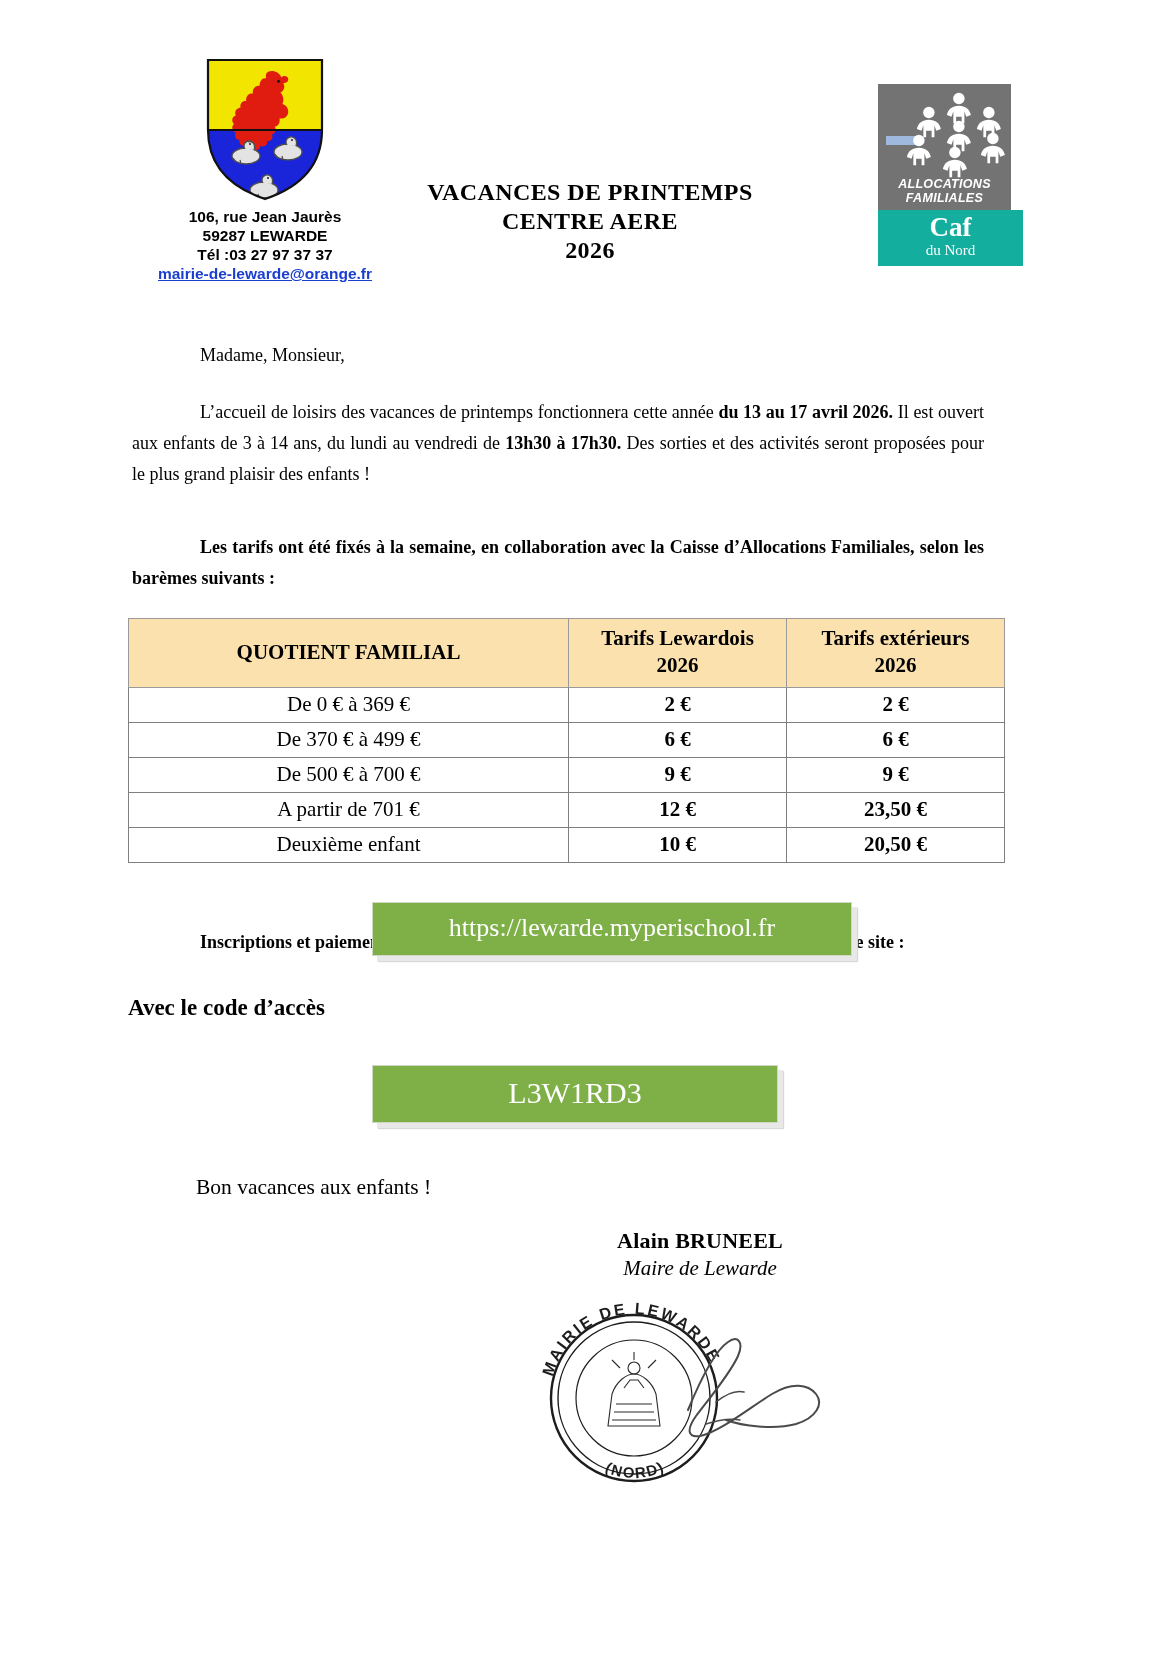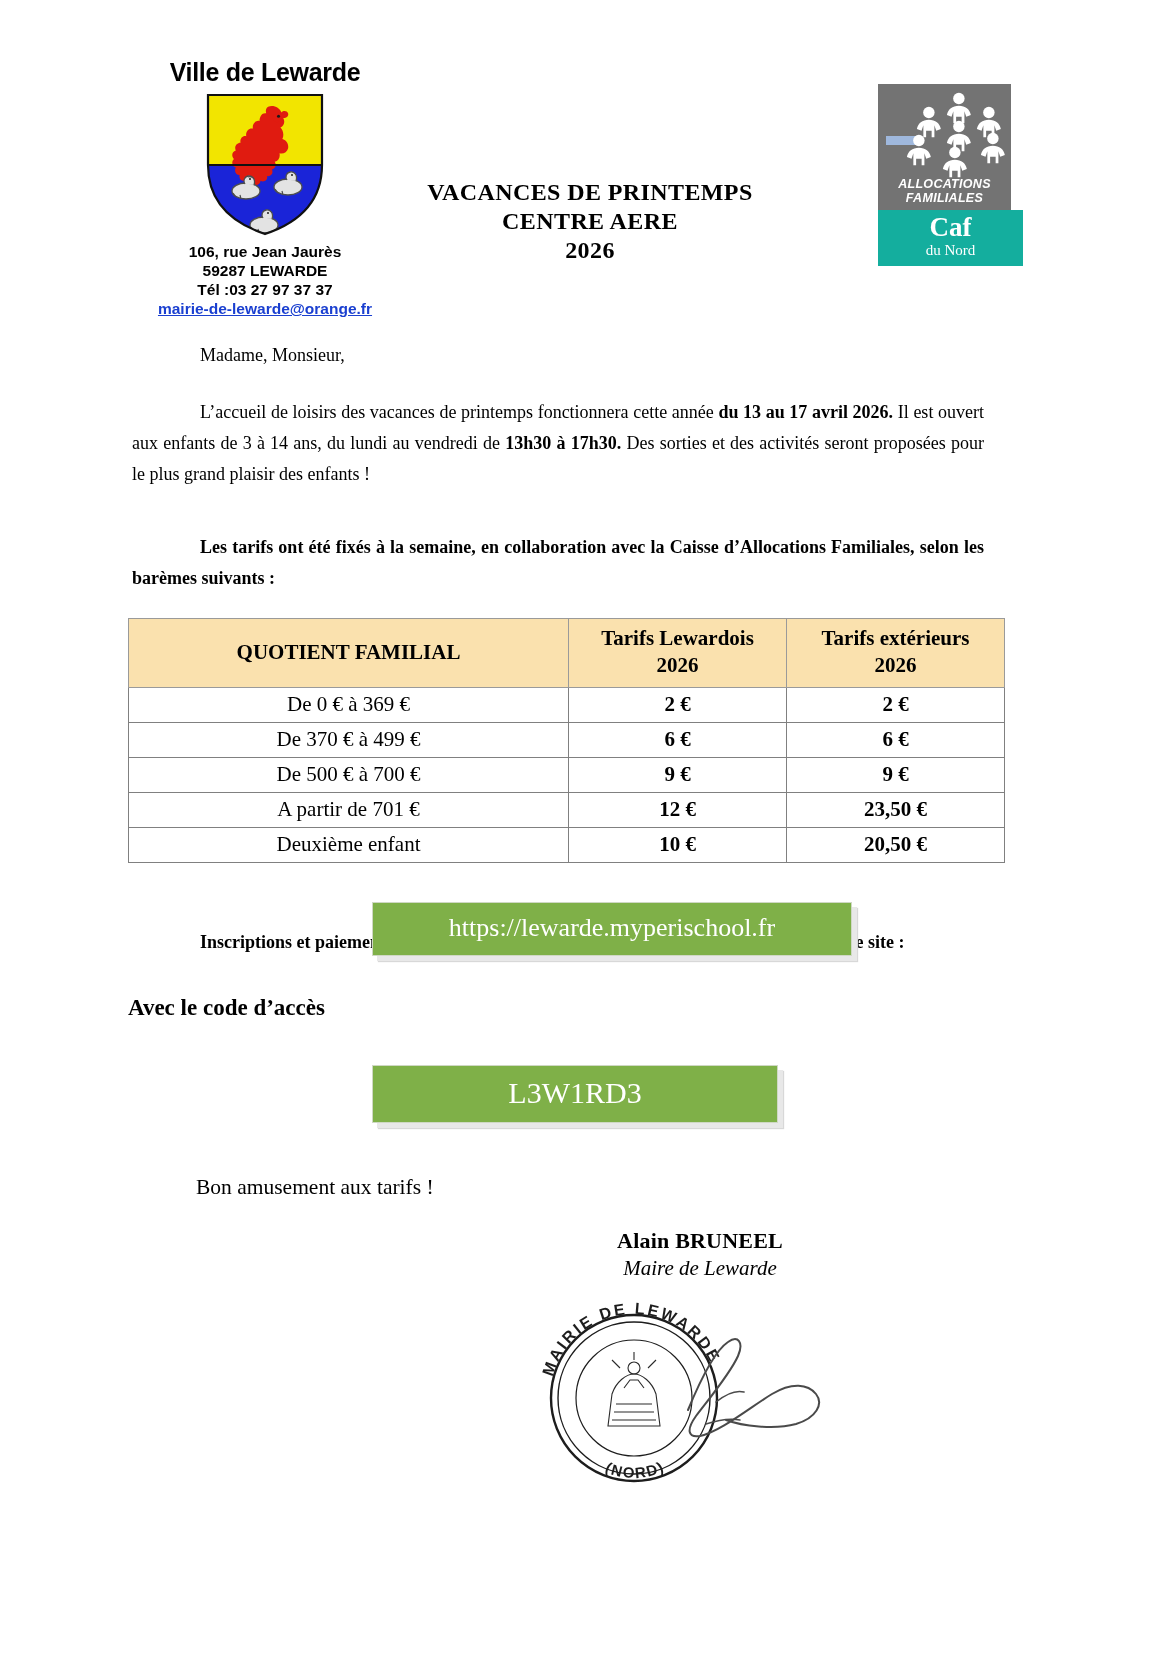--- a/index.html
+++ b/index.html
@@ -253,21 +253,20 @@
   }
 </style>
 </head>
 <body>
 
 <div class="page">
 
   <div class="header">
 
     <div class="town-block">
-      <div class="town-name">Ville de Lewarde</div>
 
       <div class="crest">
         <svg width="118" height="143" viewBox="0 0 118 143" xmlns="http://www.w3.org/2000/svg">
           <defs>
             <clipPath id="shieldClip">
               <path d="M2,2 L116,2 L116,72 C116,110 92,130 59,141 C26,130 2,110 2,72 Z"></path>
             </clipPath>
           </defs>
           <g clip-path="url(#shieldClip)">
             <rect x="0" y="0" width="118" height="72" fill="#f2e500"></rect>
@@ -439,21 +438,21 @@
   <div class="url-box-pos">
     <div class="green-box url">https://lewarde.myperischool.fr</div>
   </div>
 
   <div class="access-label">Avec le code d’accès</div>
 
   <div class="code-box-pos">
     <div class="green-box code">L3W1RD3</div>
   </div>
 
-  <div class="enjoy">Bon amusement aux tarifs !</div>
+  <div class="enjoy">Bon vacances aux enfants !</div>
 
   <div class="sig-block">
     <div class="sig-name">Alain BRUNEEL</div>
     <div class="sig-role">Maire de Lewarde</div>
   </div>
 
   <div class="stamp">
     <svg width="340" height="200" viewBox="0 0 340 200" xmlns="http://www.w3.org/2000/svg">
       <defs>
         <path id="topArc" d="M 30,108 A 84,84 0 0 1 198,108"></path>

